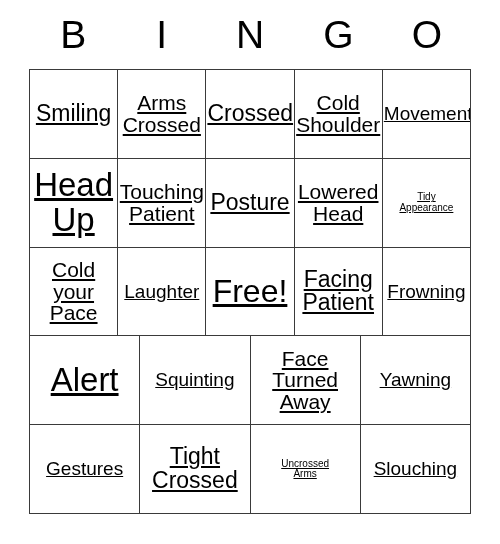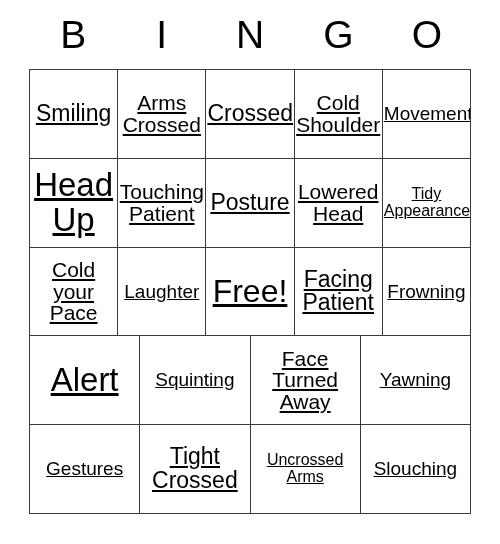--- a/index.html
+++ b/index.html
@@ -67,21 +67,21 @@
     line-height: 1.04;
     white-space: pre-line;
     word-break: normal;
   }
   
   .fs-xl  { font-size: 33px; }
   .fs-lg  { font-size: 32px; }
   .fs-md  { font-size: 23px; }
   .fs-sm  { font-size: 21px; }
   .fs-xs  { font-size: 19px; }
-  .fs-xxs { font-size: 16px; }
+  .fs-xxs { font-size: 10px; }
 </style>
 </head>
 <body>
 
 <div id="card">
 
   <div id="header-row">
     <div class="header-letter">B</div>
     <div class="header-letter">I</div>
     <div class="header-letter">N</div>

